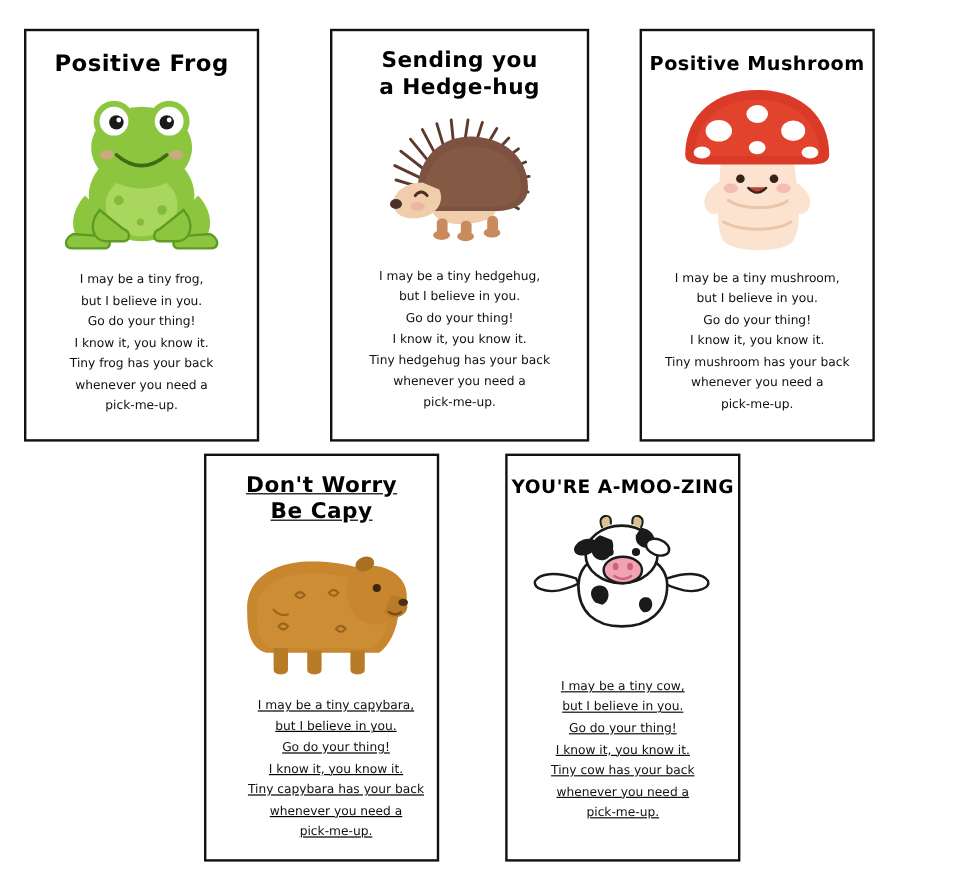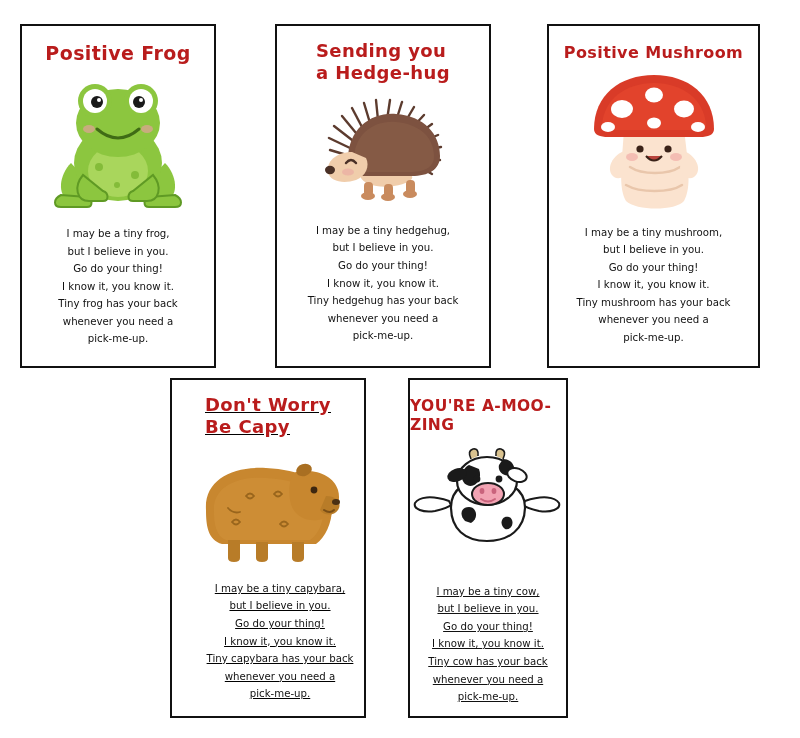--- a/index.html
+++ b/index.html
@@ -17,24 +17,24 @@
   .card {
     position: absolute;
     border: 2px solid #111111;
     background: #ffffff;
     box-sizing: border-box;
     display: flex;
     flex-direction: column;
     align-items: center;
   }
   .card-title {
-    text-align: left;
+    text-align: center;
     font-family: "DejaVu Sans", sans-serif;
     font-weight: bold;
-    color: #b91c1c;
+    color: #000000;
     letter-spacing: 0.4px;
     line-height: 1.22;
     white-space: pre-line;
   }
   .art {
     position: relative;
     width: 100%;
     flex: 0 0 auto;
   }
   .art svg { display: block; margin: 0 auto; }
@@ -43,23 +43,23 @@
     font-family: "DejaVu Sans", sans-serif;
     color: #111111;
     line-height: 1.72;
     white-space: pre-line;
     padding: 0 6px;
   }
 
   
   #card-frog      { left: 20px;  top: 24px;  width: 196px; height: 344px; }
   #card-hedgehog  { left: 275px; top: 24px;  width: 216px; height: 344px; }
-  #card-mushroom  { left: 547px; top: 24px;  width: 213px; height: 344px; }
+  #card-mushroom  { left: 533px; top: 24px;  width: 196px; height: 344px; }
   #card-capybara  { left: 170px; top: 378px; width: 196px; height: 340px; text-decoration: underline; }
-  #card-cow       { left: 408px; top: 378px; width: 160px; height: 340px; }
+  #card-cow       { left: 421px; top: 378px; width: 196px; height: 340px; }
 
   #card-frog .card-title     { font-size: 19px; margin-top: 16px; }
   #card-hedgehog .card-title { font-size: 18px; margin-top: 14px; }
   #card-mushroom .card-title { font-size: 16px; margin-top: 17px; }
   #card-capybara .card-title { font-size: 18px; margin-top: 14px; }
   #card-cow .card-title      { font-size: 15.5px; margin-top: 17px; }
 
   #card-frog .card-body,
   #card-hedgehog .card-body,
   #card-mushroom .card-body { font-size: 10.2px; }

